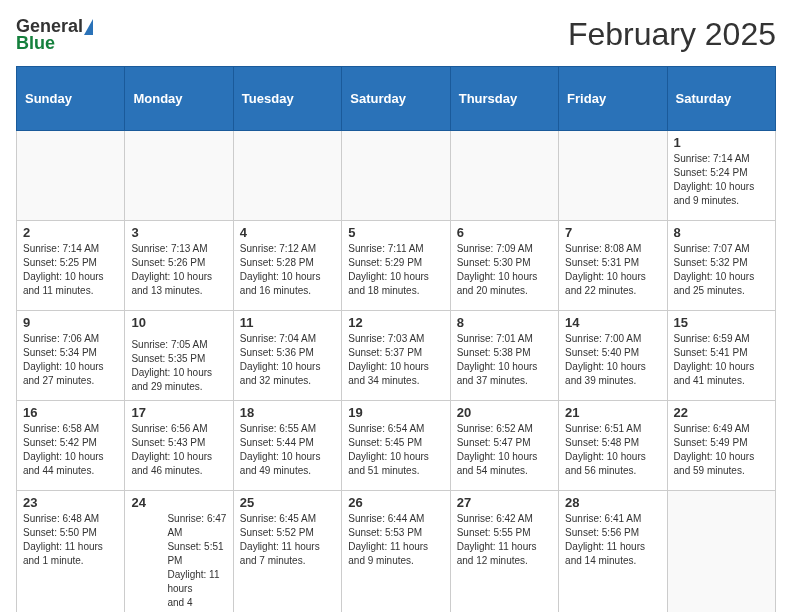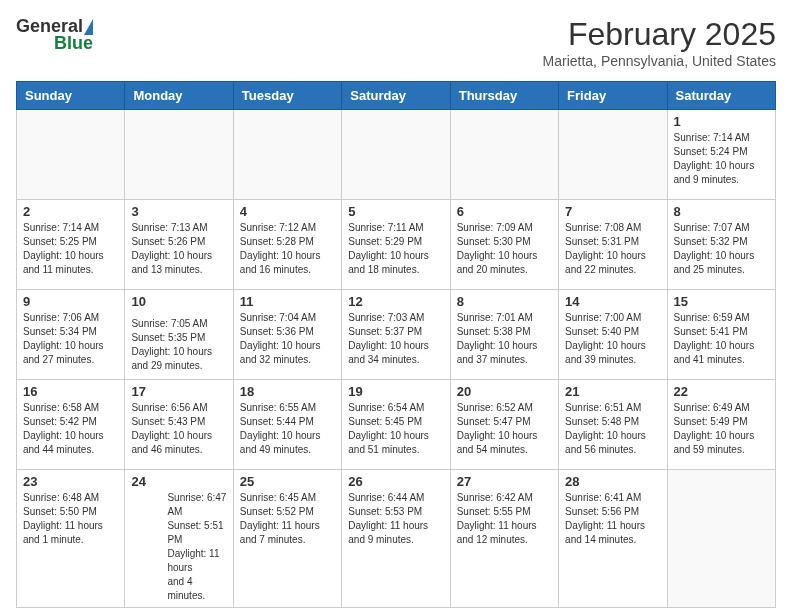--- a/index.html
+++ b/index.html
@@ -12,21 +12,21 @@
     }
     .header {
       display: flex;
       justify-content: space-between;
       align-items: flex-start;
       margin-bottom: 12px;
     }
     .logo {
       display: flex;
       flex-direction: column;
-      align-items: flex-end;
+      align-items: flex-start;
     }
     .logo-general {
       font-size: 18px;
       font-weight: bold;
       color: #333;
     }
     .logo-blue {
       font-size: 18px;
       font-weight: bold;
       color: #15803d;
@@ -46,21 +46,21 @@
     .calendar {
       width: 100%;
       border-collapse: collapse;
       border: 1px solid #ccc;
     }
     .calendar th {
       background: #2a72b8;
       color: #fff;
       font-size: 13px;
       font-weight: bold;
-      padding: 6px 8px;
+      padding: 24px 8px;
       text-align: left;
       border: 1px solid #1a5a9a;
     }
     .calendar td {
       vertical-align: top;
       border: 1px solid #ccc;
       padding: 4px 6px;
       width: 107px;
       min-height: 80px;
       background: #fff;
@@ -90,21 +90,20 @@
 <div class="header">
   <div class="logo">
     <div style="display:flex;align-items:center;">
       <span class="logo-general">General</span>
       <span style="display:inline-block;width:0;height:0;border-left:9px solid transparent;border-bottom:16px solid #2a72b8;margin-left:1px;margin-bottom:0px;"></span>
     </div>
     <span class="logo-blue" style="margin-top:-4px;">Blue</span>
   </div>
   <div class="title-block">
     <div class="month-title">February 2025</div>
-    <div class="location">Marietta, Pennsylvania, United States</div>
   </div>
 </div>
 
 <table class="calendar">
   <thead>
     <tr>
     <th>Sunday</th>
         <th>Monday</th>
         <th>Tuesday</th>
         <th>Saturday</th>
@@ -160,21 +159,21 @@
         </td>
         <td>
           <span class="day-num">6</span>
           <div class="day-info" style="white-space: pre-line;">Sunrise: 7:09 AM
 Sunset: 5:30 PM
 Daylight: 10 hours
 and 20 minutes.</div>
         </td>
         <td>
           <span class="day-num">7</span>
-          <div class="day-info" style="white-space: pre-line;">Sunrise: 7:08 AM
+          <div class="day-info" style="white-space: pre-line;">Sunrise: 8:08 AM
 Sunset: 5:31 PM
 Daylight: 10 hours
 and 22 minutes.</div>
         </td>
         <td>
           <span class="day-num">8</span>
           <div class="day-info" style="white-space: pre-line;">Sunrise: 7:07 AM
 Sunset: 5:32 PM
 Daylight: 10 hours
 and 25 minutes.</div>

